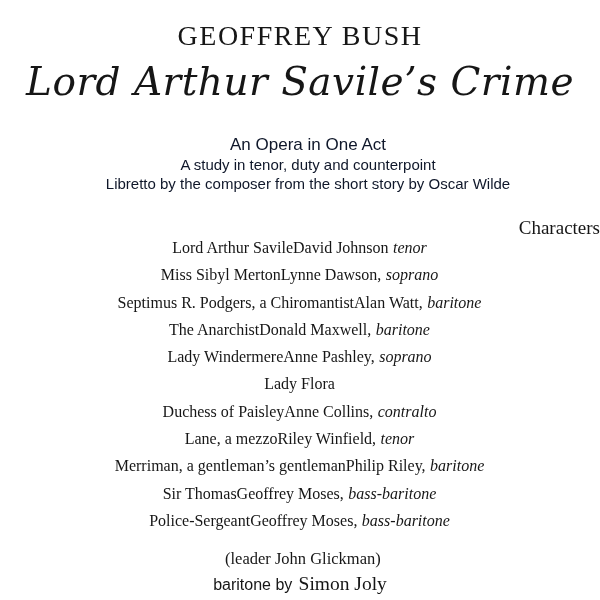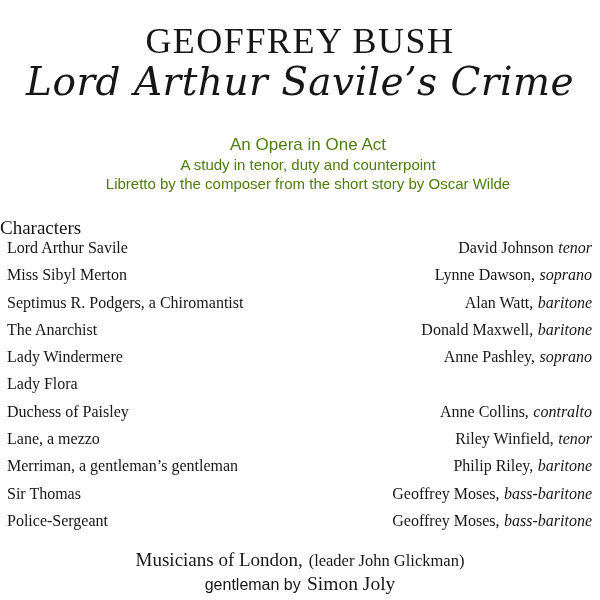--- a/index.html
+++ b/index.html
@@ -11,57 +11,57 @@
     background: #ffffff;
     color: #161616;
     font-family: "Liberation Serif", serif;
     overflow: hidden;
   }
   .composer {
     position: absolute;
     top: 20px; left: 0; right: 0;
     text-align: center;
     font-family: "Liberation Serif", serif;
-    font-size: 36px;
+    font-size: 28px;
     letter-spacing: 1.5px;
     font-weight: 500;
   }
   .opera-title {
     position: absolute;
     top: 59px; left: 0; right: 0;
     text-align: center;
     font-family: "DejaVu Serif", serif;
     font-style: italic;
     font-size: 39px;
     letter-spacing: 0.5px;
   }
   .subtitles {
     position: absolute;
     top: 135px; left: 0; right: 0;
     text-align: center;
     font-family: "Liberation Sans", sans-serif;
-    color: #4d7c0f;
+    color: #0f172a;
     margin-left: 16px;
   }
   .subtitle-main { font-size: 17px; line-height: 20px; }
   .subtitle-sub  { font-size: 15px; line-height: 19px; }
   .char-heading {
     position: absolute;
     top: 217px; left: 0; right: 0;
-    text-align: left;
+    text-align: right;
     font-size: 19px;
   }
   .rows {
     position: absolute;
     top: 239px; left: 7px; width: 585px;
   }
   .char-row {
     height: 27.3px;
     display: flex;
-    justify-content: space-between;
+    justify-content: center;
     align-items: baseline;
     font-size: 16px;
   }
   .role { white-space: nowrap; }
   .performer { white-space: nowrap; text-align: right; }
   .voice { font-style: italic; margin-left: 0.28em; }
   .footer-ensemble {
     position: absolute;
     top: 549px; left: 0; right: 0;
     display: flex;
@@ -150,22 +150,21 @@
         <span class="performer"><span>Geoffrey Moses,</span><span class="voice">bass-baritone</span></span>
       </div>
 
       <div class="char-row">
         <span class="role">Police-Sergeant</span>
         <span class="performer"><span>Geoffrey Moses,</span><span class="voice">bass-baritone</span></span>
       </div>
     </div>
 
   <div class="footer-ensemble">
-    <span class="ensemble">Musicians of London,</span>
     <span class="leader">(leader John Glickman)</span>
   </div>
 
   <div class="footer-conductor">
-    <span class="conducted-by">gentleman by</span>
+    <span class="conducted-by">baritone by</span>
     <span class="conductor">Simon Joly</span>
   </div>
 
 </div>
 
 </body></html>

